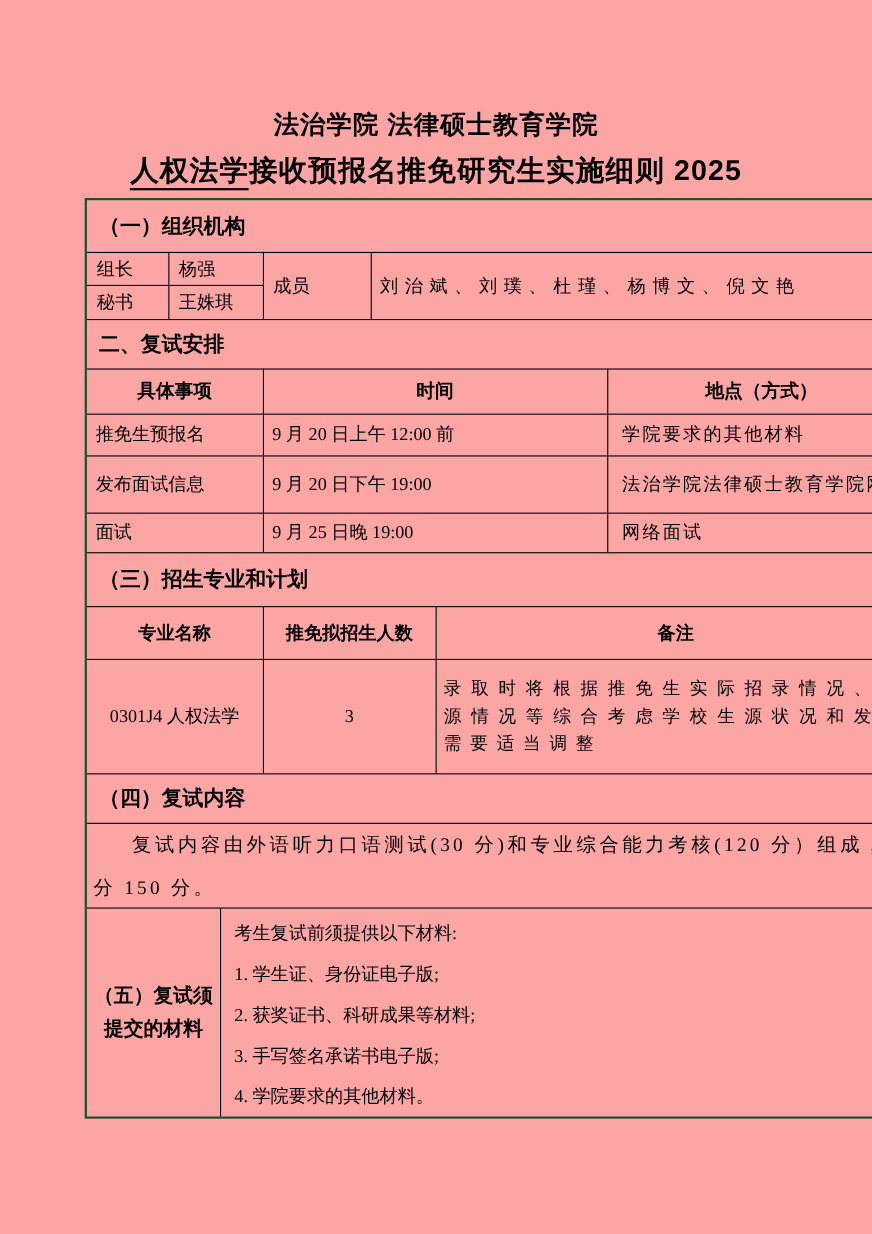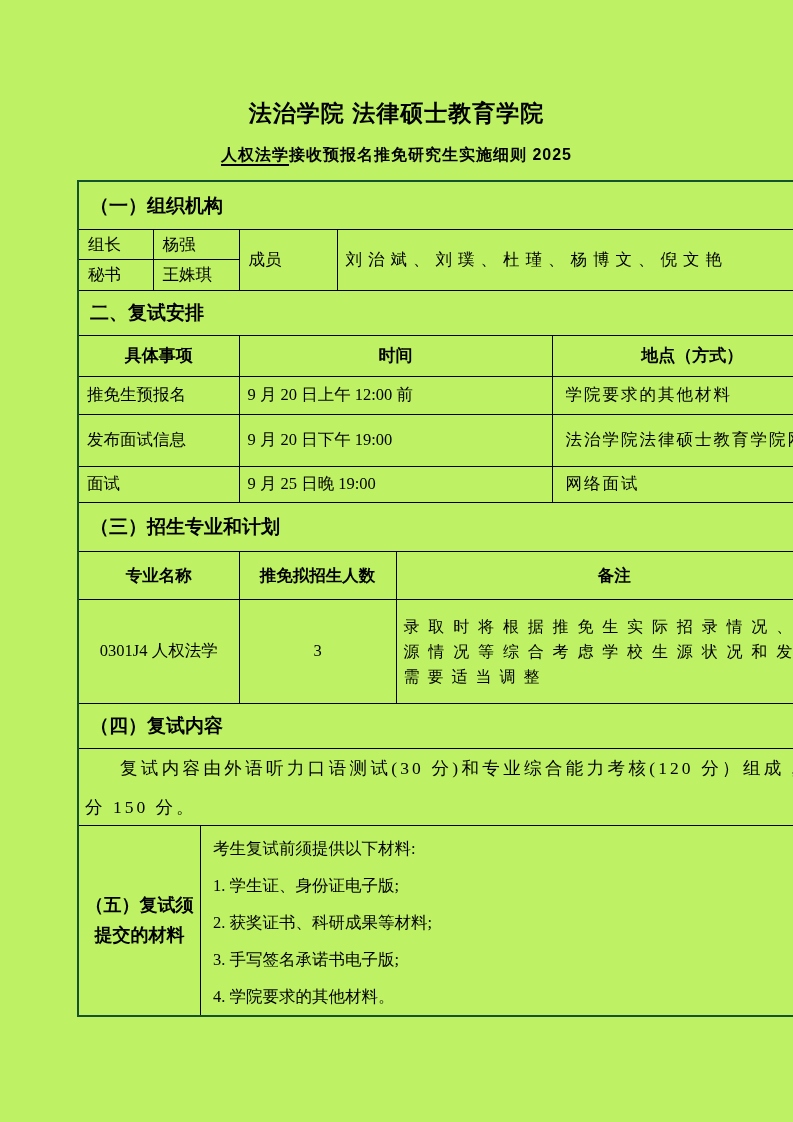--- a/index.html
+++ b/index.html
@@ -1,38 +1,38 @@
 <!DOCTYPE html>
 <html><head>
 <meta charset="utf-8">
 <style>
   html,body { margin:0; padding:0; background:#ffffff; }
   .page {
     position: relative;
     width: 793px; height: 1122px;
-    background: #bef264;
+    background: #fca5a5;
     color: #000000;
     font-family: "Liberation Serif", "DejaVu Serif", serif;
     overflow: hidden;
   }
   .title {
     padding-top: 98px;
     text-align: center;
     font-family: "Liberation Sans", "DejaVu Sans", sans-serif;
     font-weight: 700;
     font-size: 23px;
     line-height: 30px;
     letter-spacing: 1px;
   }
   .subtitle {
     margin-top: 12px;
     text-align: center;
     font-family: "Liberation Sans", "DejaVu Sans", sans-serif;
     font-weight: 700;
-    font-size: 16px;
+    font-size: 26px;
     line-height: 30px;
     letter-spacing: 1px;
   }
   .subtitle .uline { border-bottom: 2px solid #000; padding-bottom: 1px; }
 
   .doc-table {
     margin: 10px 0 0 77px;
     width: 757px;
     box-sizing: border-box;
     border: 2px solid #14532d;

